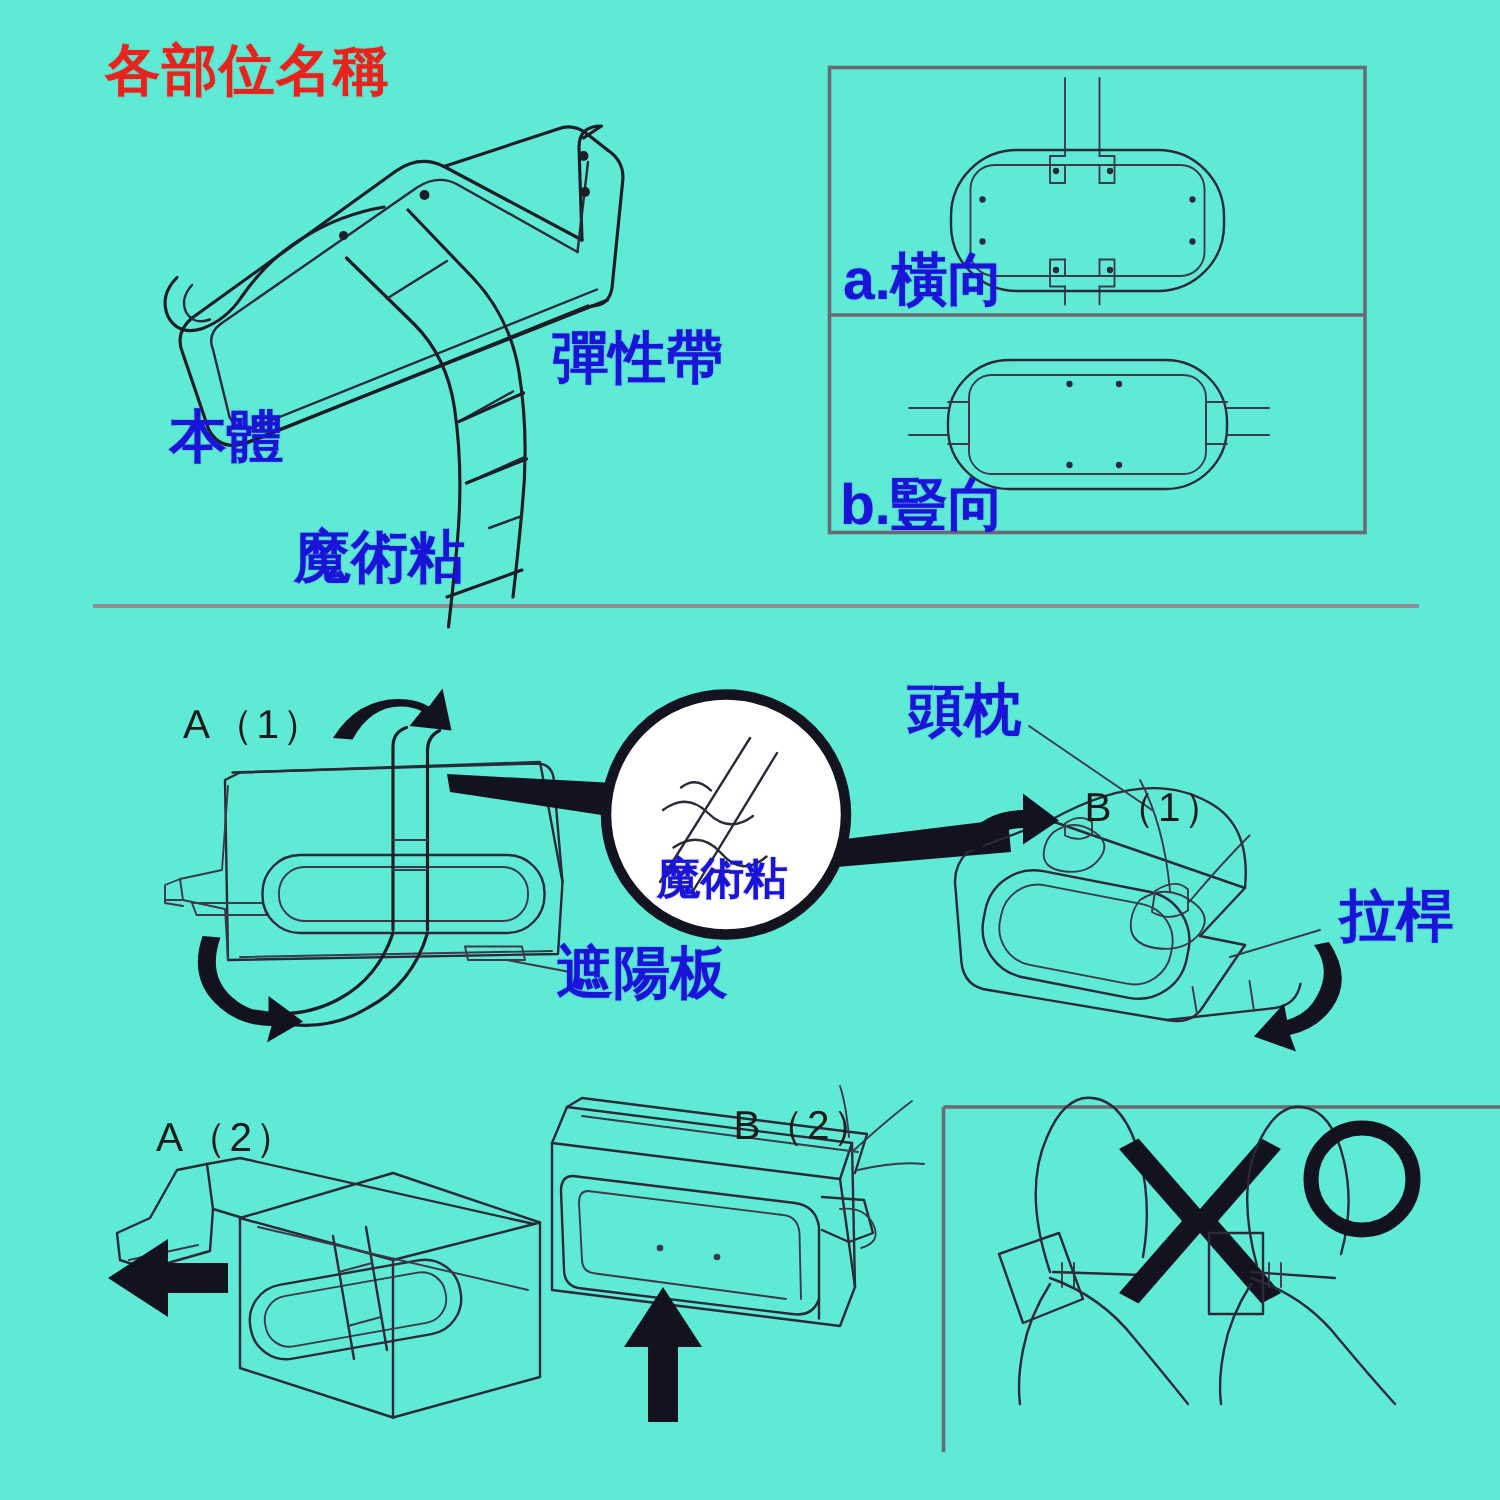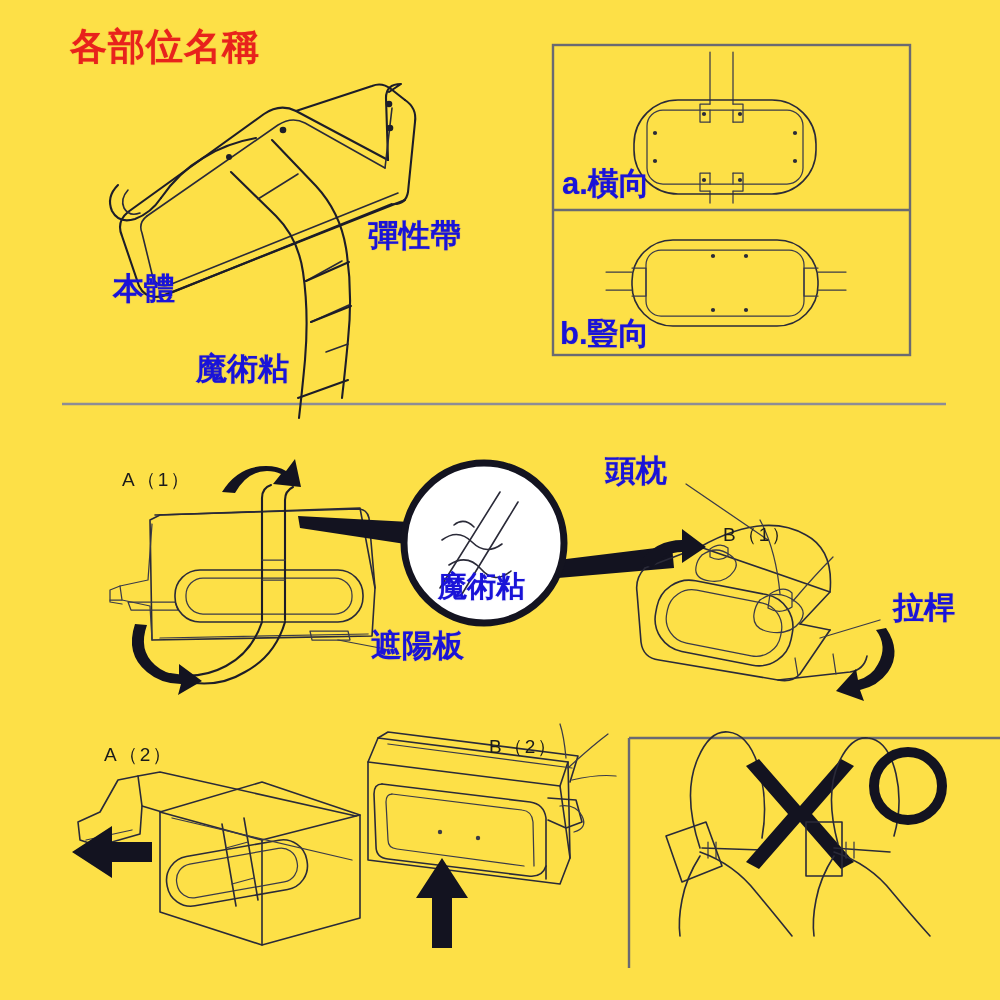--- a/index.html
+++ b/index.html
@@ -8,21 +8,21 @@
     padding: 0;
     background: #ffffff;
   }
   body {
     font-family: "Liberation Sans", "DejaVu Sans", sans-serif;
   }
   #page {
     position: relative;
     width: 1000px;
     height: 1000px;
-    background: #fde047;
+    background: #5eead4;
     overflow: hidden;
   }
   svg.layer {
     position: absolute;
     left: 0;
     top: 0;
     width: 1000px;
     height: 1000px;
     overflow: visible;
   }
@@ -34,30 +34,30 @@
   .red-title {
     color: #e8221c;
     font-weight: bold;
     font-size: 37px;
     letter-spacing: 1px;
     text-shadow: 0 0 1px rgba(232,34,28,0.55);
   }
   .blue-lbl {
     color: #1a13d8;
     font-weight: bold;
-    font-size: 31px;
+    font-size: 38px;
     letter-spacing: 0px;
     text-shadow: 0 0 1px rgba(26,19,216,0.5);
   }
   .blue-lbl.small {
     font-size: 29px;
   }
   .mono-lbl {
     color: #1b1b1b;
-    font-size: 19px;
+    font-size: 27px;
     font-family: "Liberation Sans", "DejaVu Sans", sans-serif;
     letter-spacing: 2px;
   }
   .ink { fill: none; stroke: #1d1d28; stroke-width: 2.1; stroke-linecap: round; stroke-linejoin: round; }
   .ink-thin { fill: none; stroke: #2a2a38; stroke-width: 1.6; stroke-linecap: round; stroke-linejoin: round; }
   .ink-hair { fill: none; stroke: #3a3a48; stroke-width: 1.25; stroke-linecap: round; stroke-linejoin: round; }
   .solid-blk { fill: #131320; stroke: none; }
   .frame { fill: none; stroke: #6a6a72; stroke-width: 2.4; }
   .divider { fill: none; stroke: #8d8d95; stroke-width: 2.6; }
   .whitefill { fill: #ffffff; }

